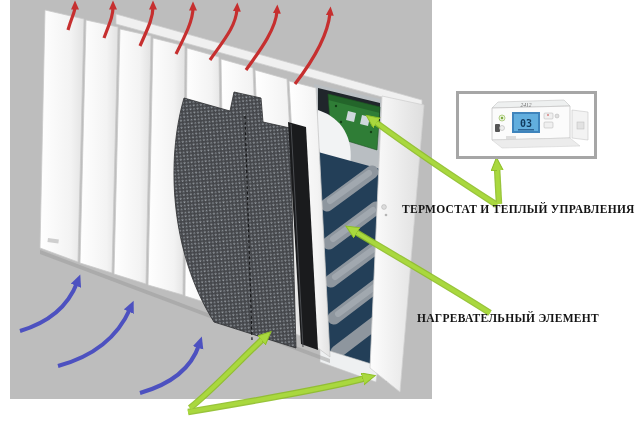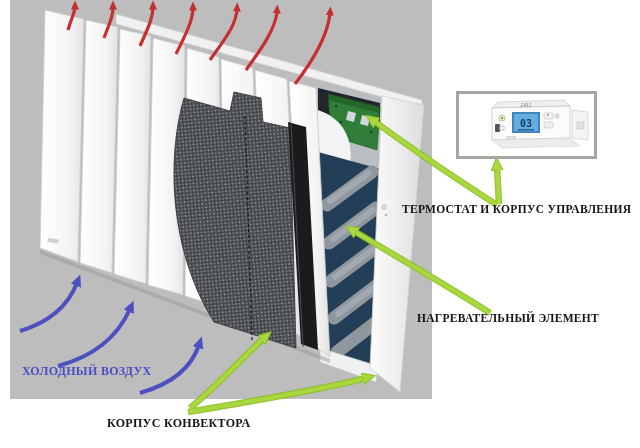--- a/index.html
+++ b/index.html
@@ -167,18 +167,16 @@
       <rect x="62" y="19" width="9" height="6" rx="1" fill="#f0f0f0" stroke="#b0b0b0" stroke-width="0.5"></rect>
       <rect x="62" y="28" width="9" height="6" rx="1" fill="#f0f0f0" stroke="#b0b0b0" stroke-width="0.5"></rect>
       <circle cx="75" cy="22" r="2" fill="#e0e0e0" stroke="#b0b0b0" stroke-width="0.5"></circle>
       <circle cx="66" cy="21" r="0.8" fill="#c33333"></circle>
       <path d="M90,16 L106,18 L106,46 L90,44 Z" fill="#f3f3f3" stroke="#c8c8c8" stroke-width="0.6"></path>
       <rect x="95" y="28" width="7" height="7" fill="#e2e2e2" stroke="#bbbbbb" stroke-width="0.5"></rect>
       <path d="M10,46 L88,44 L98,52 L20,54 Z" fill="#ececec" stroke="#cccccc" stroke-width="0.5"></path>
     </svg>
   </div>
 
-  <div class="lbl lbl-cold">ХОЛОДНЫЙ ВОЗДУХ</div>
-  <div class="lbl lbl-thermo">ТЕРМОСТАТ И КОРПУС УПРАВЛЕНИЯ</div>
+  <div class="lbl lbl-thermo">ТЕРМОСТАТ И ТЕПЛЫЙ УПРАВЛЕНИЯ</div>
   <div class="lbl lbl-heat">НАГРЕВАТЕЛЬНЫЙ ЭЛЕМЕНТ</div>
-  <div class="lbl lbl-body">КОРПУС КОНВЕКТОРА</div>
 
 </div>
 
 </body></html>

